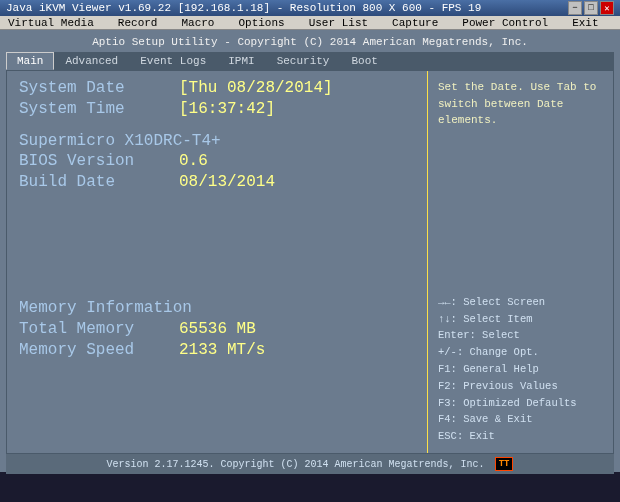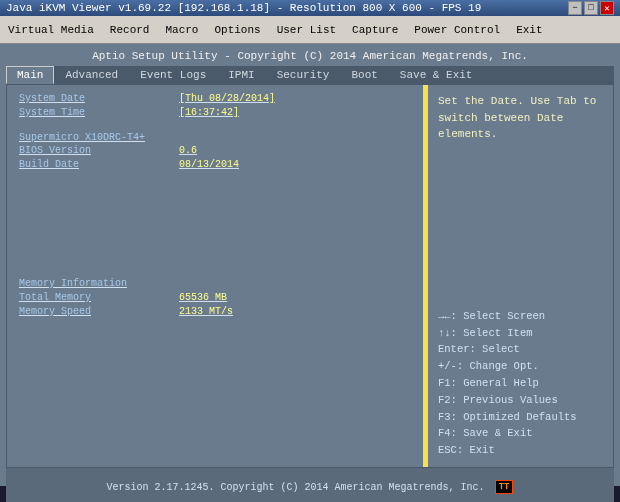--- a/index.html
+++ b/index.html
@@ -37,22 +37,22 @@
       cursor: pointer;
       background: #c0c0c0;
       color: #000;
     }
     .title-btn.close { background: #cc0000; color: white; }
 
     
     #menu-bar {
       background: #d4d0c8;
       display: flex;
-      gap: 0;
-      height: 28px;
+      gap: 8px;
+      height: 14px;
       align-items: center;
       border-bottom: 1px solid #888;
     }
     .menu-item {
       padding: 2px 8px;
       font-size: 11px;
       color: #000;
       cursor: pointer;
       height: 100%;
       display: flex;
@@ -103,24 +103,23 @@
       display: flex;
       background: #6b7b8e;
       height: calc(100% - 50px);
       border: 1px solid #4a5a6a;
     }
 
     
     #bios-left {
       flex: 1;
       padding: 8px 12px;
-      border-right: 5px solid #fde047;
-      color: #d0e0f0;
-      font-size: 10px;
-      text-decoration: underline;
+      border-right: 1px solid #fde047;
+      color: #d0e0f0;
+      font-size: 16px;
     }
     .bios-row {
       display: flex;
       margin-bottom: 3px;
     }
     .bios-label {
       color: #a8c8e8;
       min-width: 160px;
     }
     .bios-value {
@@ -157,21 +156,21 @@
       line-height: 1.6;
     }
 
     
     #bios-footer {
       background: #5a6a7a;
       color: #d0e0f0;
       font-size: 10px;
       text-align: center;
       padding: 3px 0;
-      height: 38px;
+      height: 20px;
       display: flex;
       align-items: center;
       justify-content: center;
     }
   </style>
 </head>
 <body>
 
 <div id="title-bar">
   <span>Java iKVM Viewer v1.69.22 [192.168.1.18]  - Resolution 800 X 600 - FPS 19</span>
@@ -199,21 +198,20 @@
     <span>Aptio Setup Utility - Copyright (C) 2014 American Megatrends, Inc.</span>
   </div>
 
   <div id="bios-tabs">
     <div class="bios-tab active">Main</div>
     <div class="bios-tab">Advanced</div>
     <div class="bios-tab">Event Logs</div>
     <div class="bios-tab">IPMI</div>
     <div class="bios-tab">Security</div>
     <div class="bios-tab">Boot</div>
-    <div class="bios-tab">Save &amp; Exit</div>
   </div>
 
   <div id="bios-content">
 
     <div id="bios-left">
       <div class="bios-row">
         <span class="bios-label">System Date</span>
         <span class="bios-value">[Thu 08/28/2014]</span>
       </div>
       <div class="bios-row">

